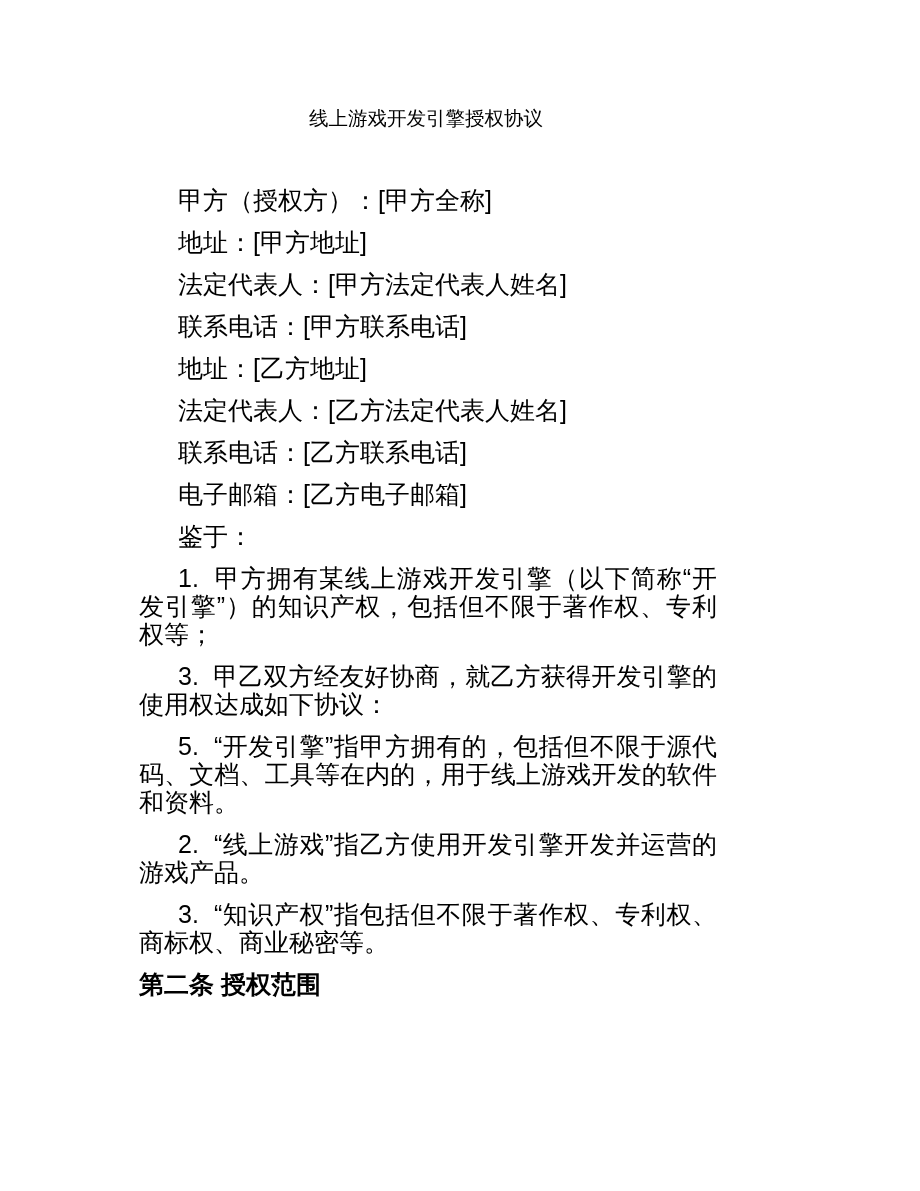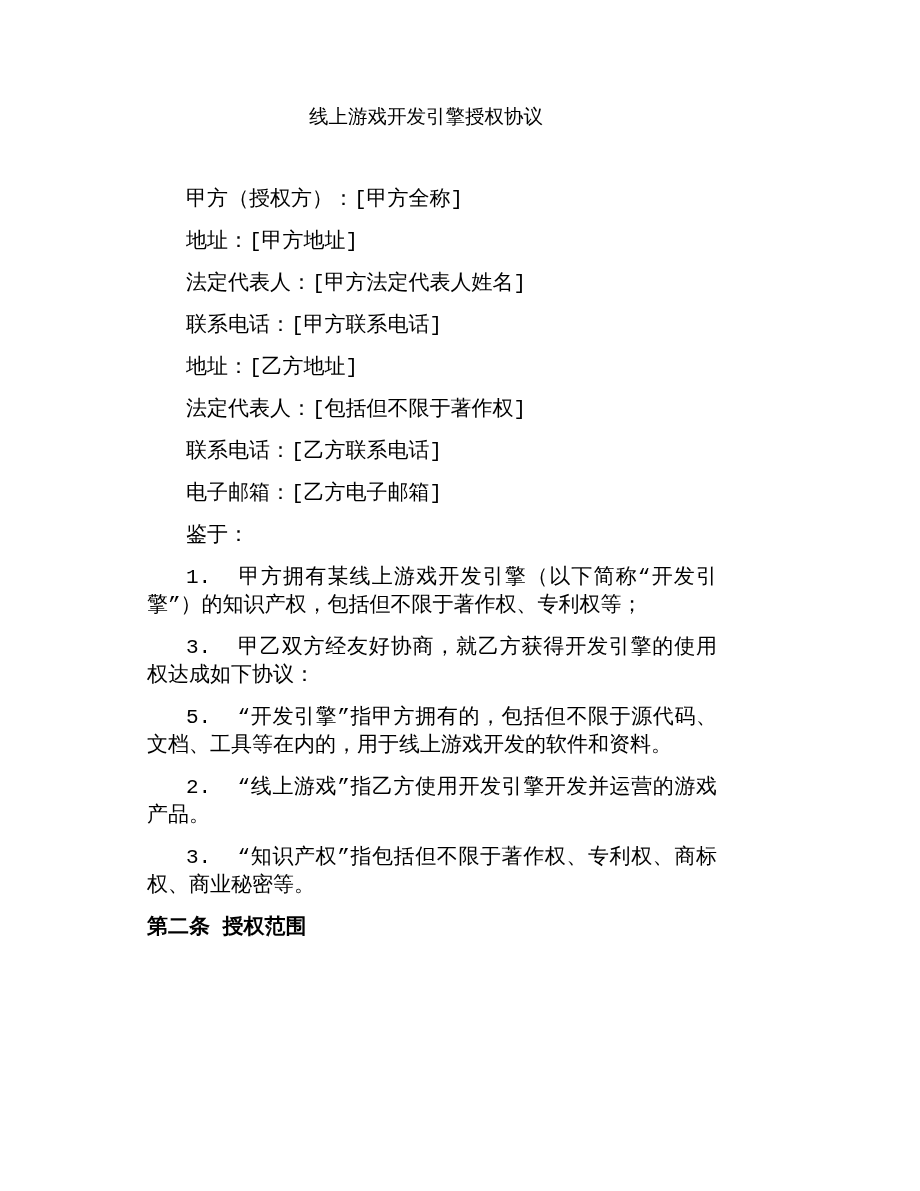--- a/index.html
+++ b/index.html
@@ -8,56 +8,56 @@
     background: #ffffff;
   }
   .page {
     position: relative;
     width: 852px;
     height: 1191px;
     box-sizing: border-box;
     background: #ffffff;
     color: #000000;
     padding: 104px 135px 16px 135px;
-    font-family: Liberation Mono, monospace;
+    font-family: Liberation Sans, sans-serif;
     overflow: hidden;
   }
   .doc-title {
     font-size: 19.5px;
     line-height: 28px;
     font-weight: 400;
     text-align: center;
     margin: 0 0 54px 0;
     white-space: pre-wrap;
   }
   p.para {
-    font-size: 21px;
+    font-size: 25px;
     line-height: 28px;
-    margin: 0 0 14px 12px;
+    margin: 0 0 14px 4px;
     text-indent: 39px;
     white-space: pre-wrap;
     text-align: justify;
   }
   p.para.heading {
     font-weight: 700;
     text-indent: 0;
   }
 </style>
 </head>
 <body>
 
 <div class="page">
   <h1 class="doc-title">线上游戏开发引擎授权协议</h1>
 
   <p class="para">甲方（授权方）：[甲方全称]</p>
   <p class="para">地址：[甲方地址]</p>
   <p class="para">法定代表人：[甲方法定代表人姓名]</p>
   <p class="para">联系电话：[甲方联系电话]</p>
   <p class="para">地址：[乙方地址]</p>
-  <p class="para">法定代表人：[包括但不限于著作权]</p>
+  <p class="para">法定代表人：[乙方法定代表人姓名]</p>
   <p class="para">联系电话：[乙方联系电话]</p>
   <p class="para">电子邮箱：[乙方电子邮箱]</p>
   <p class="para">鉴于：</p>
   <p class="para">1.  甲方拥有某线上游戏开发引擎（以下简称“开发引擎”）的知识产权，包括但不限于著作权、专利权等；</p>
   <p class="para">3.  甲乙双方经友好协商，就乙方获得开发引擎的使用权达成如下协议：</p>
   <p class="para">5.  “开发引擎”指甲方拥有的，包括但不限于源代码、文档、工具等在内的，用于线上游戏开发的软件和资料。</p>
   <p class="para">2.  “线上游戏”指乙方使用开发引擎开发并运营的游戏产品。</p>
   <p class="para">3.  “知识产权”指包括但不限于著作权、专利权、商标权、商业秘密等。</p>
   <p class="para heading">第二条 授权范围</p>
 </div>

